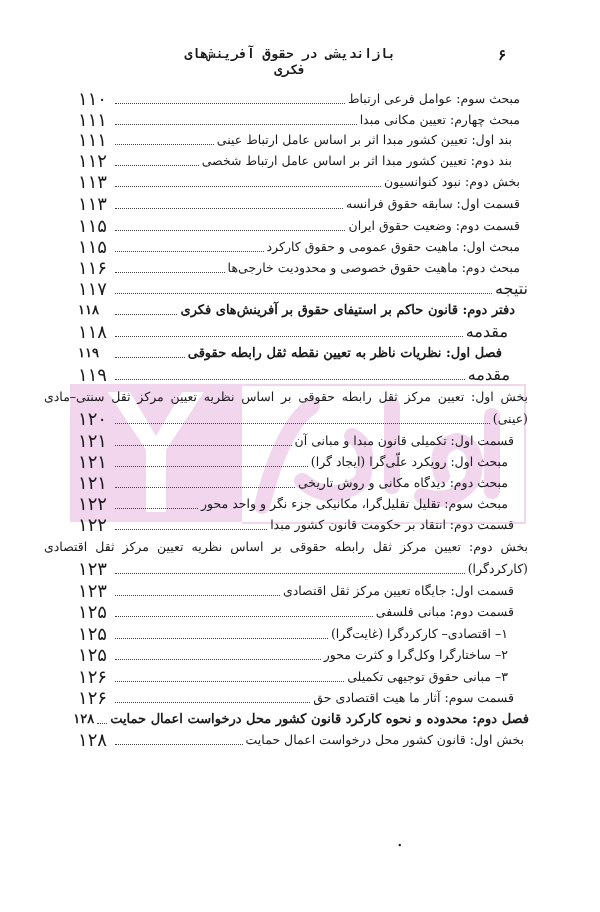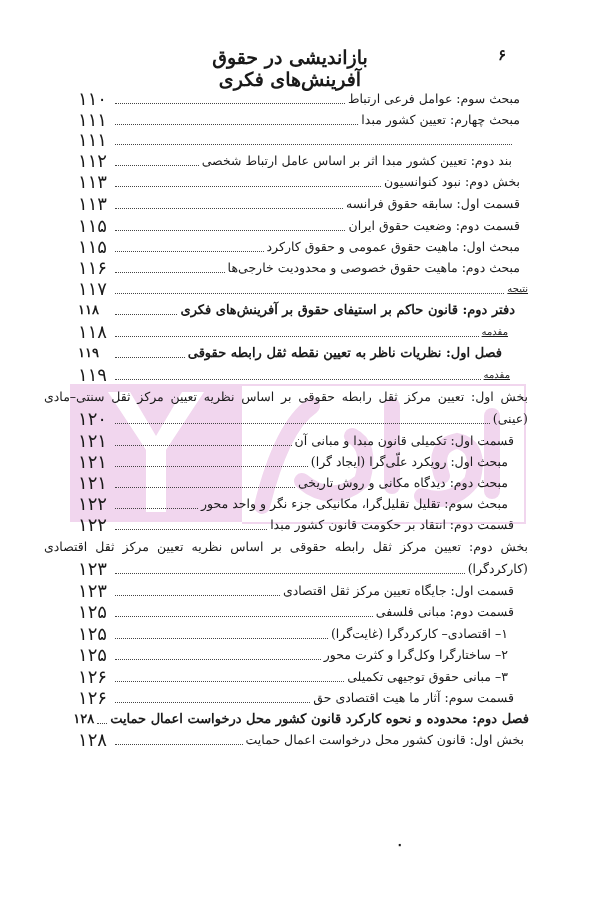--- a/index.html
+++ b/index.html
@@ -7,22 +7,22 @@
     width:600px; height:912px; background:#ffffff; position:relative; overflow:hidden;
     font-family:"DejaVu Serif", serif; color:#1a1a1a;
   }
   .header {
     position:absolute; top:44px; left:0; width:600px; height:24px;
   }
   .page-num {
     position:absolute; left:498px; top:2px; font-size:15px; font-weight:bold;
   }
   .running-title {
-    position:absolute; left:170px; width:240px; top:2px; font-size:19px; font-weight:bold;
-    text-align:center; direction:rtl;
+    position:absolute; left:170px; width:240px; top:2px; font-size:13px; font-weight:bold;
+    text-align:center; direction:rtl;font-family:Liberation Mono, monospace;
   }
   .watermark {
     position:absolute; left:70px; top:384px; width:456px; height:138px; pointer-events:none;
   }
   .wm-block {
     position:absolute; left:0; top:0; width:172px; height:138px; background:#f1d6ee;
   }
   .wm-box {
     position:absolute; left:172px; top:0; width:282px; height:136px;
     border:2px solid #f1d6ee; border-left:none;
@@ -36,21 +36,21 @@
   }
   .row .label { white-space:nowrap; padding-left:3px; background:transparent; }
   .row .dots {
     flex:1; border-bottom:1.5px dotted #444; margin-bottom:5px; min-width:10px;
   }
   .row .pg {
     white-space:nowrap; padding-right:3px; font-size:18px; width:34px; text-align:left;
     direction:ltr;
   }
   .row.bold .label, .row.bold .pg { font-weight:bold; font-size:13px; }
-  .row.small .label { font-size:10px;text-decoration:underline; }
+  .row.small .label { font-size:16px; }
   .row.nodots { display:block; }
   .row.nodots .label { display:block; text-align:justify; text-align-last:justify; width:100%; }
   .footer-num {
     position:absolute; left:396px; top:836px; font-size:14px; font-weight:bold;
   }
 </style>
 </head>
 <body>
 
 <div class="header">
@@ -78,25 +78,26 @@
   </div>
 </div>
 
 <div class="toc">
   <div class="row" style="top:0px; left:78px; width:442px;">
     <span class="label">مبحث سوم: عوامل فرعی ارتباط</span>
       <span class="dots"></span>
       <span class="pg">۱۱۰</span>
   </div>
   <div class="row" style="top:21px; left:78px; width:442px;">
-    <span class="label">مبحث چهارم: تعیین کشور مبدا</span>
+    <span class="label">مبحث چهارم: تعیین مکانی مبدا</span>
       <span class="dots"></span>
       <span class="pg">۱۱۱</span>
   </div>
   <div class="row" style="top:41px; left:78px; width:434px;">
+    <span class="label">بند اول: تعیین کشور مبدا اثر بر اساس عامل ارتباط عینی</span>
       <span class="dots"></span>
       <span class="pg">۱۱۱</span>
   </div>
   <div class="row" style="top:62px; left:78px; width:434px;">
     <span class="label">بند دوم: تعیین کشور مبدا اثر بر اساس عامل ارتباط شخصی</span>
       <span class="dots"></span>
       <span class="pg">۱۱۲</span>
   </div>
   <div class="row" style="top:83px; left:78px; width:442px;">
     <span class="label">بخش دوم: نبود کنوانسیون</span>

